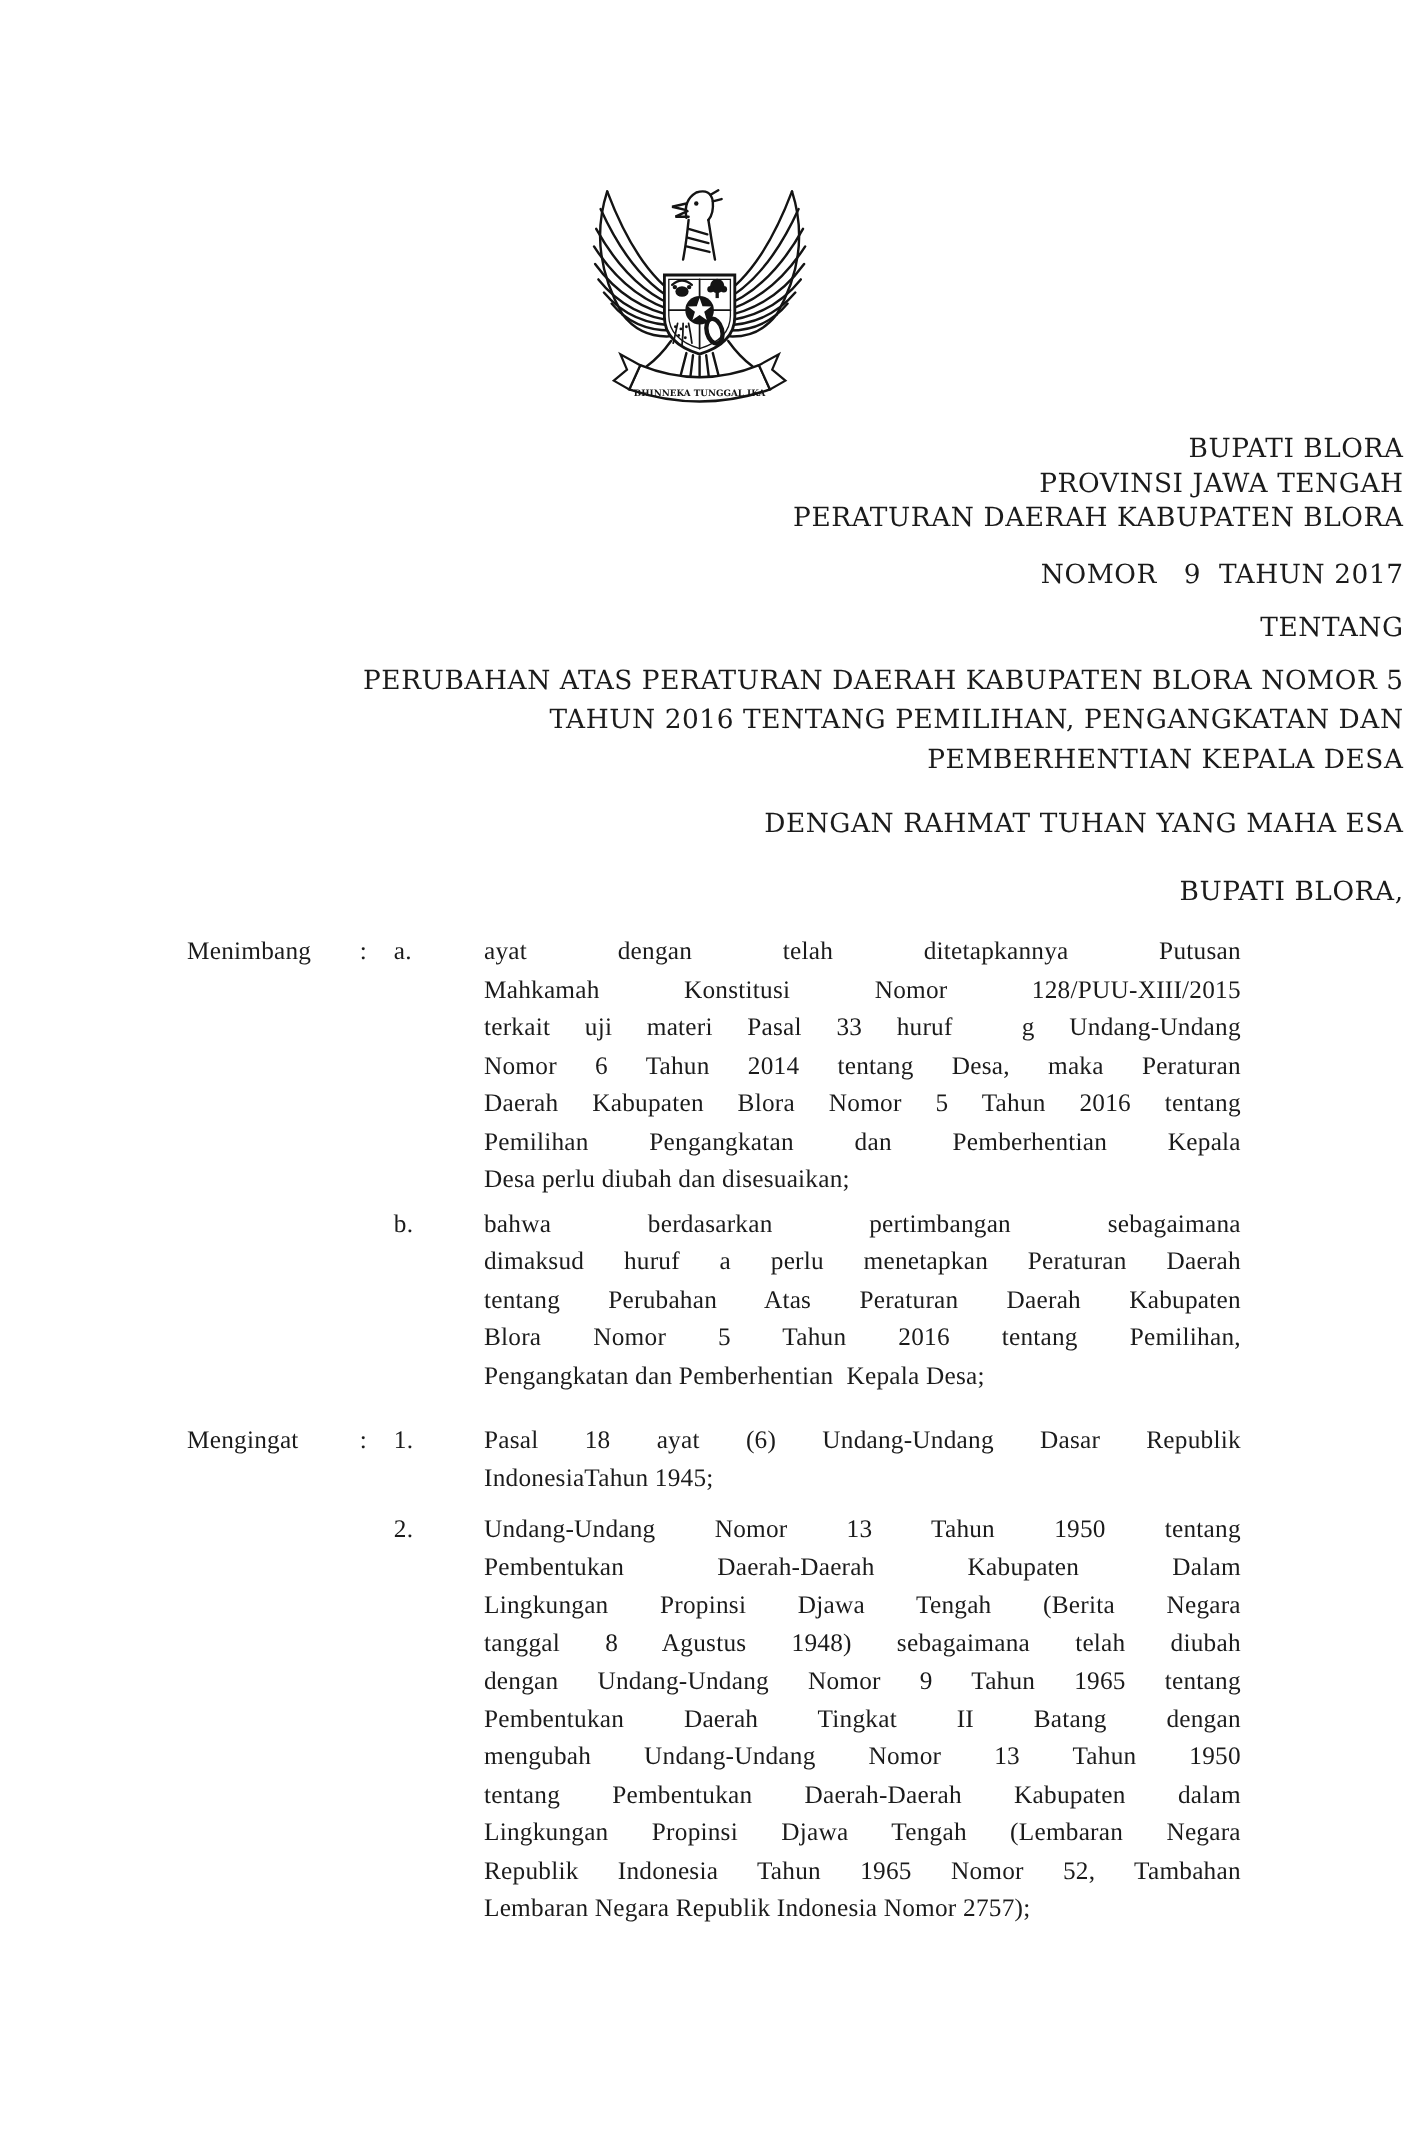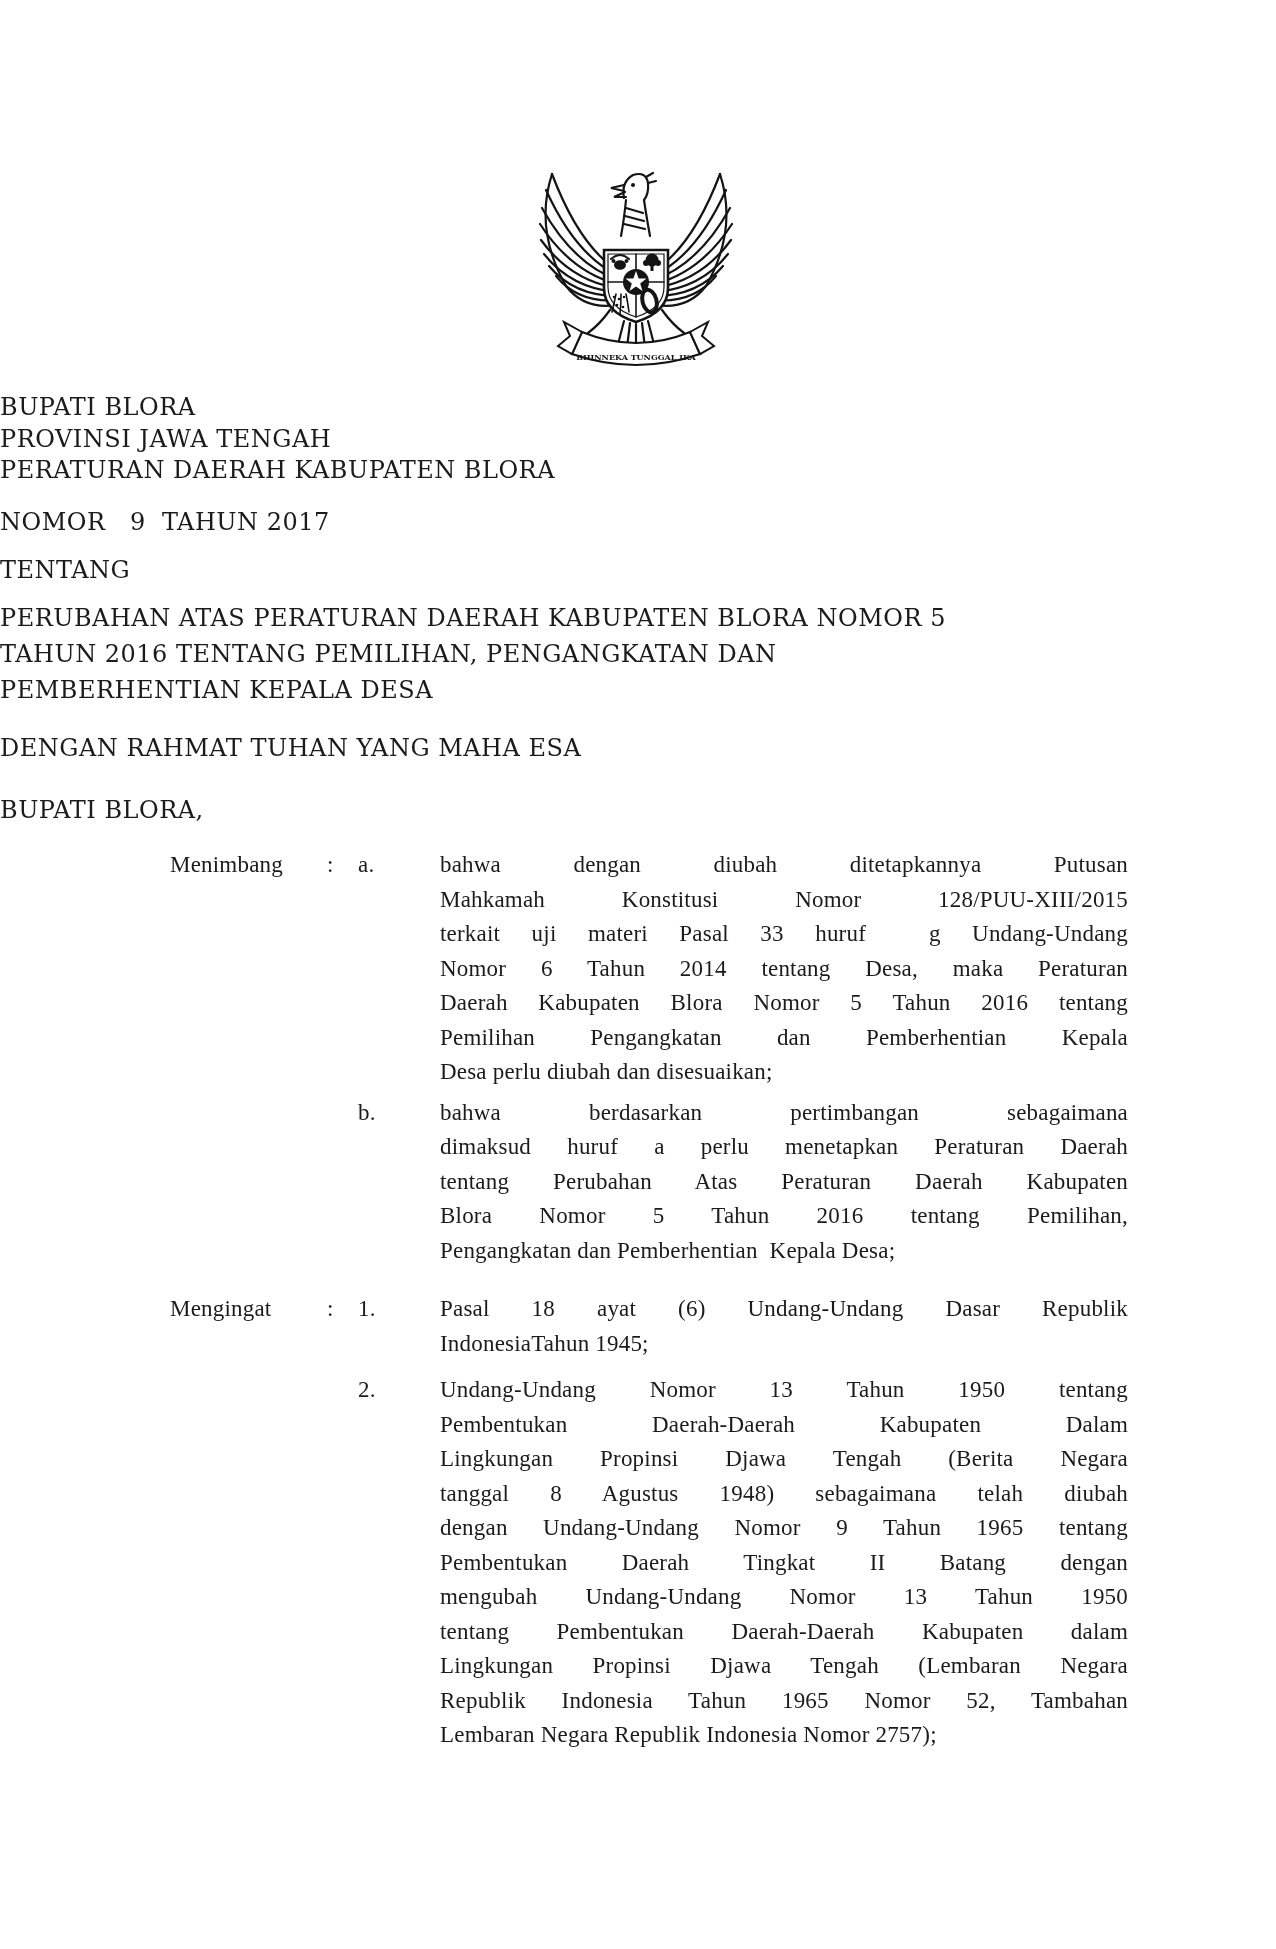--- a/index.html
+++ b/index.html
@@ -8,26 +8,26 @@
     width:1276px;height:1949px;
     background:#ffffff;
     font-family:"DejaVu Serif","Liberation Serif",serif;
     color:#1b1b1b;
     overflow:hidden;
     padding-left:32px;
   }
   .emblem{position:absolute;left:536px;top:164px;width:200px;height:214px;}
   .hline{
     position:absolute;left:0;width:1276px;
-    text-align:left;font-size:24px;line-height:1;
+    text-align:right;font-size:24px;line-height:1;
     letter-spacing:0.5px;white-space:nowrap;
   }
   .title-block{
     position:absolute;left:0;top:600px;width:1276px;
-    text-align:left;font-size:24px;line-height:36px;letter-spacing:0.5px;
+    text-align:right;font-size:24px;line-height:36px;letter-spacing:0.5px;
   }
   .doc-body{
     position:absolute;left:170px;top:848px;width:958px;
     font-size:23px;line-height:34.5px;letter-spacing:0.2px;
   }
   .section{margin-top:0;font-family:Liberation Serif, serif;}
   .section + .section{margin-top:24px;}
   .item-row{display:flex;align-items:flex-start;}
   .item-row + .item-row{margin-top:6px;}
   .sec-mengingat .item-row + .item-row{margin-top:12px;}
@@ -141,21 +141,21 @@
   <div class="hline" style="top:736px">DENGAN RAHMAT TUHAN YANG MAHA ESA</div>
   <div class="hline" style="top:798px">BUPATI BLORA,</div>
 
   <div class="doc-body">
       <div class="section sec-menimbang">
         <div class="item-row">
           <div class="col-label">Menimbang</div>
           <div class="col-colon">:</div>
           <div class="col-marker">a.</div>
           <div class="col-text">
-            <div class="jline">bahwa dengan diubah ditetapkannya Putusan</div>
+            <div class="jline">ayat dengan telah ditetapkannya Putusan</div>
             <div class="jline">Mahkamah Konstitusi Nomor 128/PUU-XIII/2015</div>
             <div class="jline">terkait uji materi Pasal 33 huruf &nbsp;g Undang-Undang</div>
             <div class="jline">Nomor 6 Tahun 2014 tentang Desa, maka Peraturan</div>
             <div class="jline">Daerah Kabupaten Blora Nomor 5 Tahun 2016 tentang</div>
             <div class="jline">Pemilihan Pengangkatan dan Pemberhentian Kepala</div>
             <div class="jline last">Desa perlu diubah dan disesuaikan;</div>
           </div>
         </div>
         <div class="item-row">
           <div class="col-label"></div>

